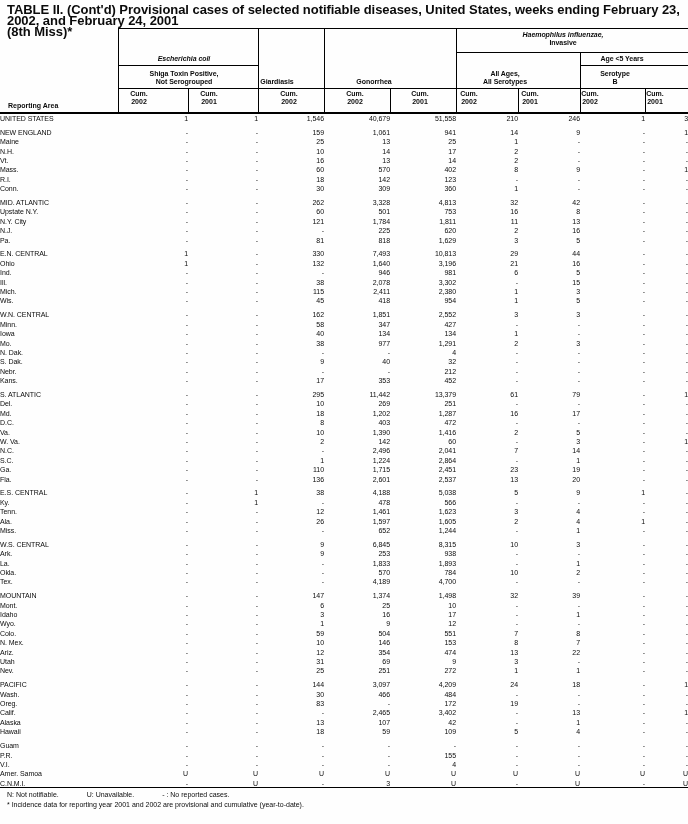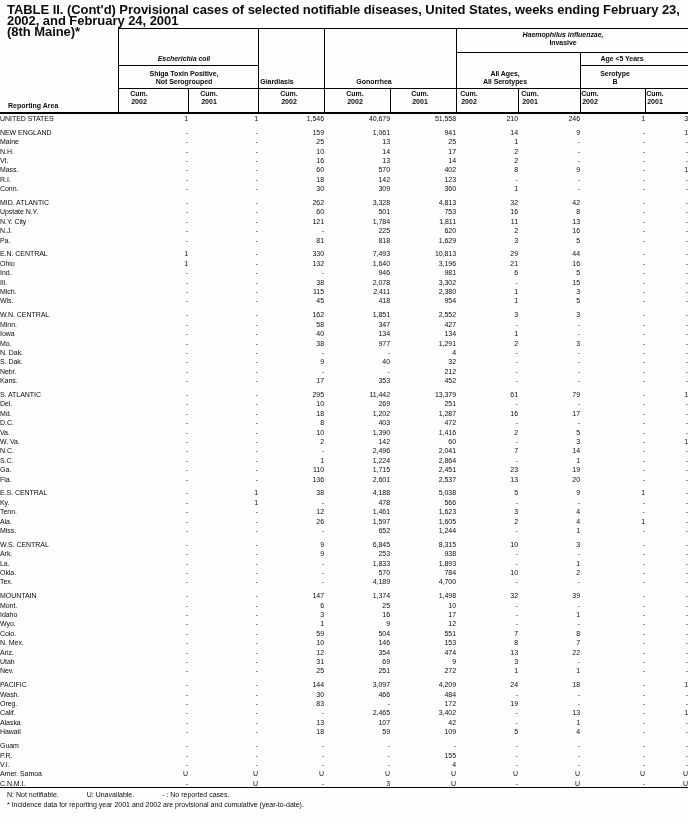--- a/index.html
+++ b/index.html
@@ -29,21 +29,21 @@
   .footnotes{position:absolute;left:7px;top:790px;width:676px;font-size:7px;line-height:9.5px;}
   .fnseg{margin-right:26px;}
 </style>
 </head>
 <body>
 
 <div class="page">
 
   <div class="title">
     <span>TABLE II. (Cont'd) Provisional cases of selected notifiable diseases, United States, weeks ending February 23, 2002, and February 24, 2001</span><br>
-    <span>(8th Maine)*</span>
+    <span>(8th Miss)*</span>
   </div>
 
   <div class="thead">
 
     <div class="hl" style="left:118px;top:0;width:570px"></div>
     <div class="hl" style="left:456px;top:24px;width:232px"></div>
     <div class="hl" style="left:118px;top:37px;width:140px"></div>
     <div class="hl" style="left:580px;top:37px;width:108px"></div>
     <div class="hl" style="left:118px;top:60px;width:570px"></div>
     <div class="hl thick" style="left:0;top:84px;width:688px"></div>

